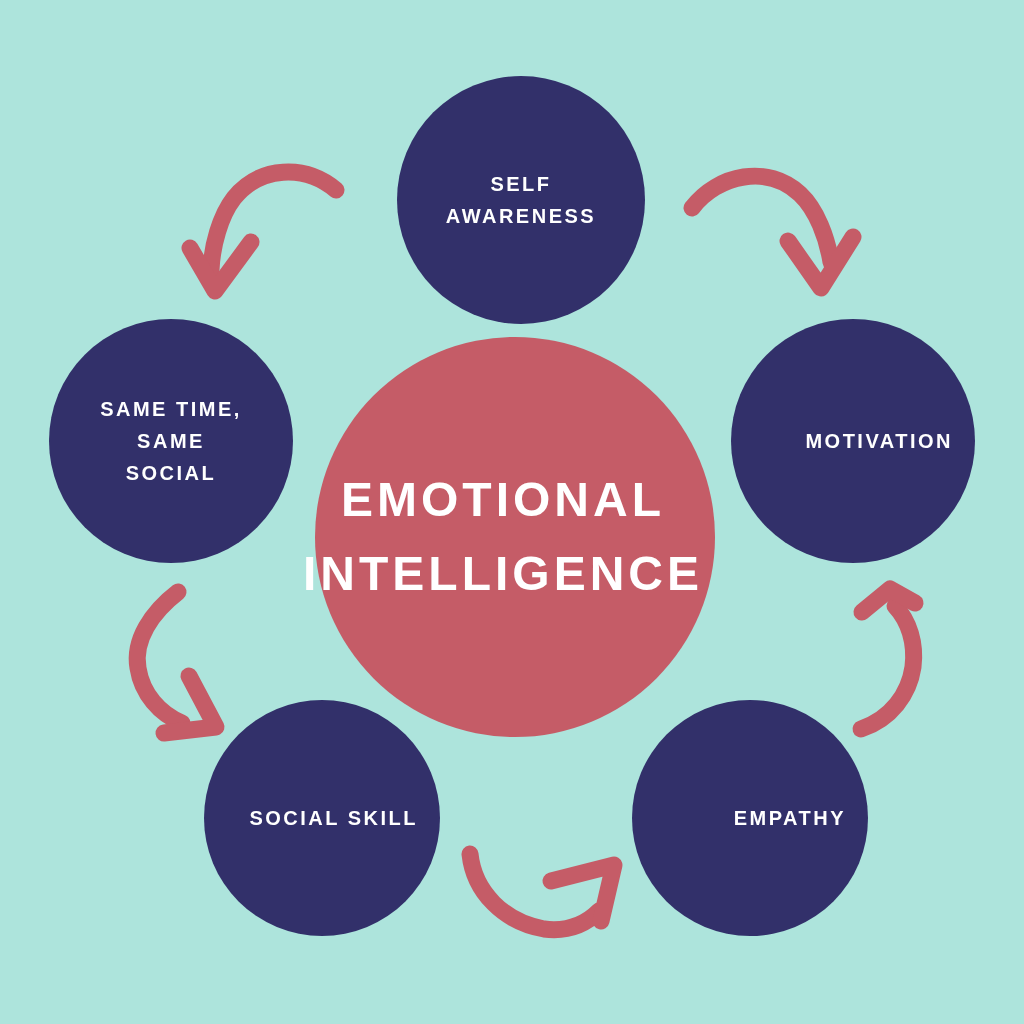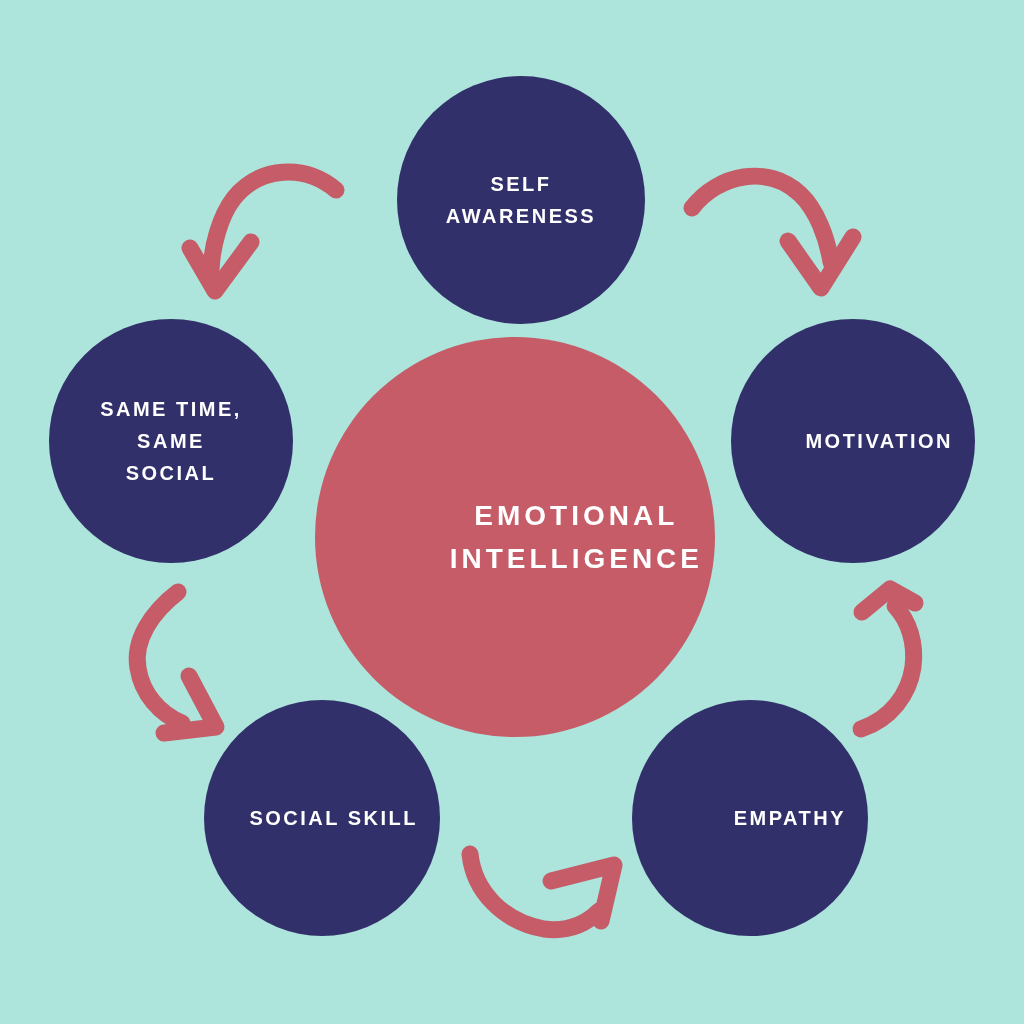--- a/index.html
+++ b/index.html
@@ -16,21 +16,21 @@
   .node { background: var(--circle-navy, #32306a); }
   .node .label {
     font-size:20px; letter-spacing:2.5px; line-height:1.6;
     white-space:pre-line; padding:0 22px;
   }
   .center-circle {
     background: var(--accent-red, #c55c67);
     left:315px; top:337px; width:400px; height:400px;
   }
   .center-circle .label {
-    font-size:28px; letter-spacing:4px; line-height:1.55;
+    font-size:48px; letter-spacing:4px; line-height:1.55;
     white-space:pre-line; padding:0 12px;
   }
   .node-top          { left:397px; top:76px;  width:248px; height:248px; }
   .node-left         { left:49px;  top:319px; width:244px; height:244px; }
   .node-right        { left:731px; top:319px; width:244px; height:244px; }
   .node-bottom-left  { left:204px; top:700px; width:236px; height:236px; }
   .node-bottom-right { left:632px; top:700px; width:236px; height:236px; }
   svg.arrows {
     position:absolute; left:0; top:0; width:1024px; height:1024px;
     pointer-events:none;

